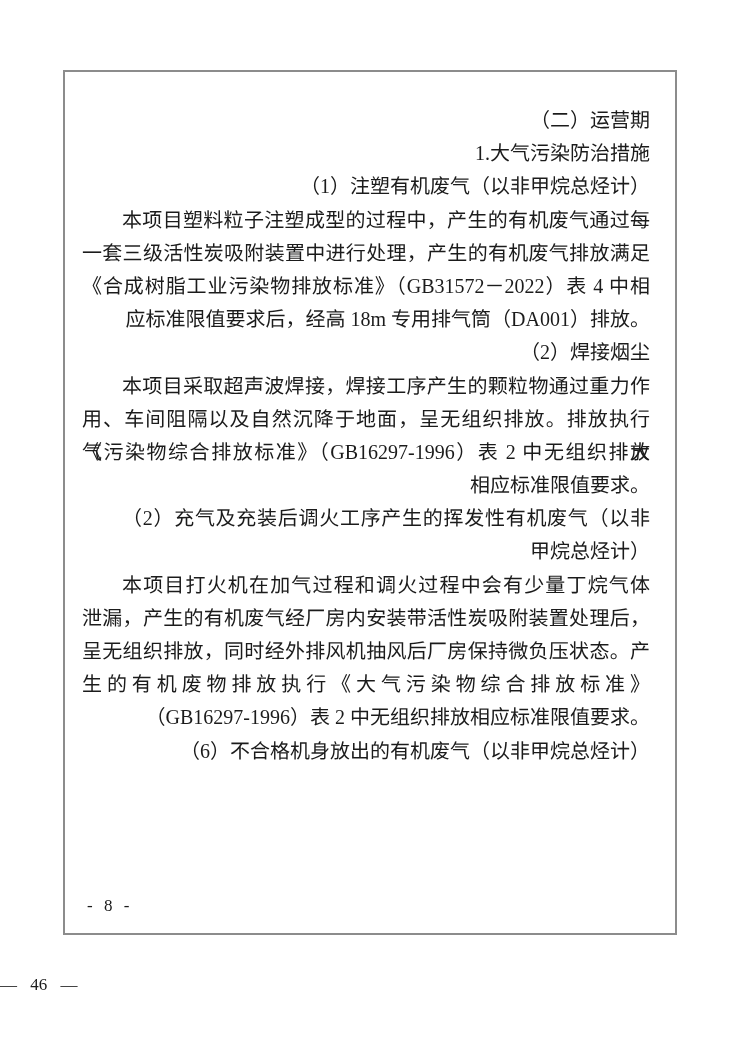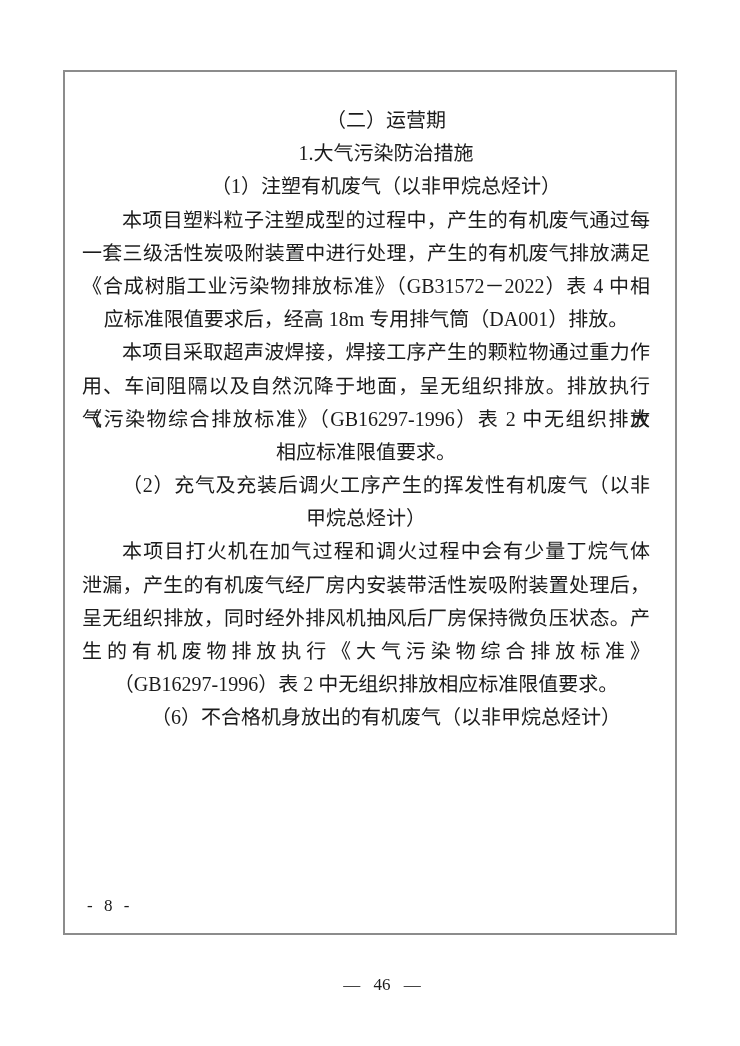--- a/index.html
+++ b/index.html
@@ -32,21 +32,21 @@
     left: 82px;
     top: 104px;
     width: 568px;
   }
 
   .line {
     font-size: 20px;
     line-height: 33.2px;
     height: 33.2px;
     white-space: normal;
-    text-align: center;
+    text-align: right;
     letter-spacing: 0;
   }
   
   .line.j {
     text-align: justify;
     text-align-last: justify;
   }
   
   .line.ind {
     text-indent: 40px;
@@ -59,41 +59,40 @@
     font-size: 17px;
     word-spacing: 5px;
     letter-spacing: 1px;
   }
 
   .footer-pagenum {
     position: absolute;
     left: 0;
     right: 0;
     top: 975px;
-    text-align: center;
     font-size: 17px;
     word-spacing: 9px;
-    margin-left: 24px;
   }
 </style>
 </head>
 <body>
 
 <div class="sheet">
 
   <div class="frame"></div>
 
   <div class="textblock">
     <div class="line ind">（二）运营期</div>
     <div class="line ind">1.大气污染防治措施</div>
     <div class="line ind">（1）注塑有机废气（以非甲烷总烃计）</div>
     <div class="line ind j">本项目塑料粒子注塑成型的过程中，产生的有机废气通过每</div>
     <div class="line j">一套三级活性炭吸附装置中进行处理，产生的有机废气排放满足</div>
     <div class="line j">《合成树脂工业污染物排放标准》（GB31572－2022）表 4 中相</div>
     <div class="line">应标准限值要求后，经高 18m 专用排气筒（DA001）排放。</div>
+    <div class="line ind">（2）焊接烟尘</div>
     <div class="line ind j">本项目采取超声波焊接，焊接工序产生的颗粒物通过重力作</div>
     <div class="line j">用、车间阻隔以及自然沉降于地面，呈无组织排放。排放执行《大</div>
     <div class="line j">气污染物综合排放标准》（GB16297-1996）表 2 中无组织排放</div>
     <div class="line">相应标准限值要求。</div>
     <div class="line ind j">（2）充气及充装后调火工序产生的挥发性有机废气（以非</div>
     <div class="line">甲烷总烃计）</div>
     <div class="line ind j">本项目打火机在加气过程和调火过程中会有少量丁烷气体</div>
     <div class="line j">泄漏，产生的有机废气经厂房内安装带活性炭吸附装置处理后，</div>
     <div class="line j">呈无组织排放，同时经外排风机抽风后厂房保持微负压状态。产</div>
     <div class="line j">生的有机废物排放执行《大气污染物综合排放标准》</div>

